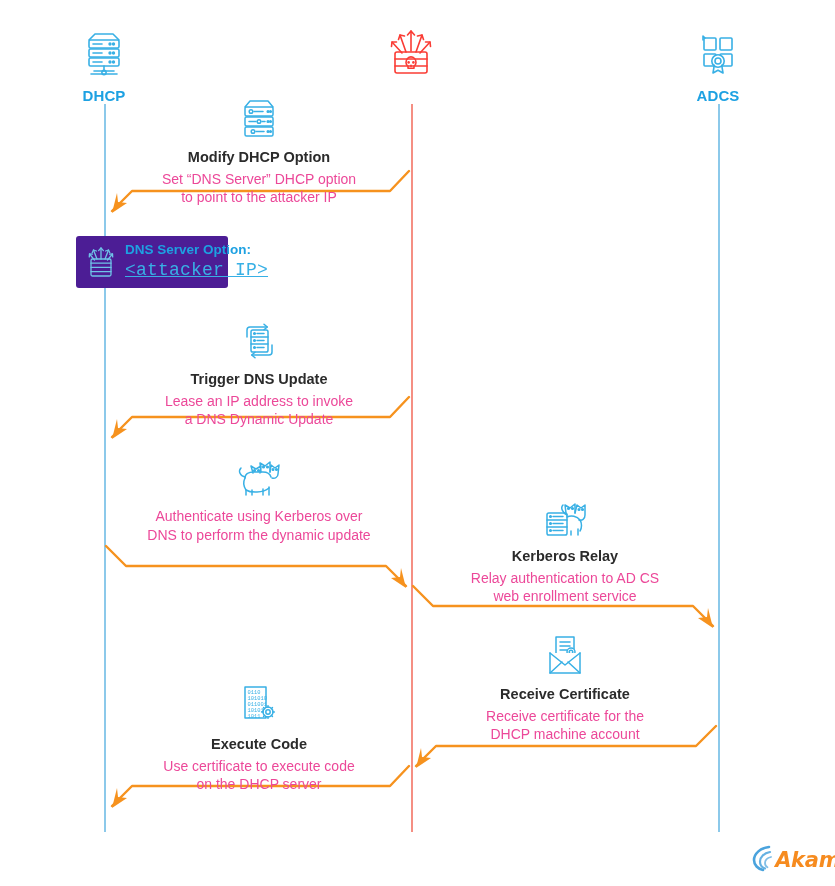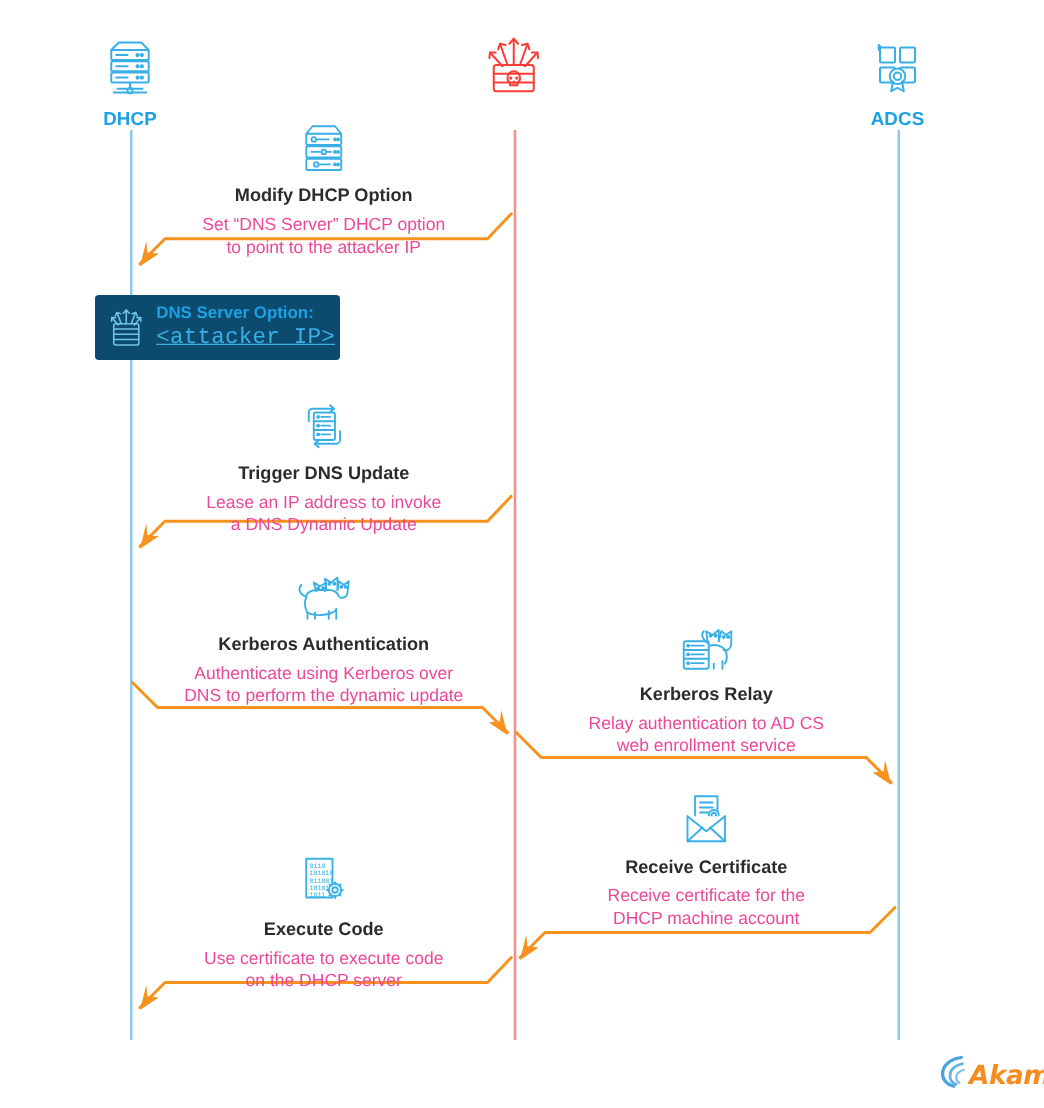--- a/index.html
+++ b/index.html
@@ -87,23 +87,23 @@
   .step.s3 { left: 99px;  top: 455px; }
   .step.s4 { left: 405px; top: 495px; }
   .step.s5 { left: 405px; top: 633px; }
   .step.s6 { left: 99px;  top: 683px; }
 
   
   .note {
     position: absolute;
     left: 76px;
     top: 236px;
-    width: 196px;
+    width: 152px;
     height: 52px;
-    background: #0c4a6e;
+    background: #4c1d95;
     border-radius: 3px;
     display: flex;
     align-items: center;
     padding: 0 10px;
     box-sizing: border-box;
   }
   .note .note-icon {
     flex: 0 0 auto;
     margin-right: 9px;
     display: flex;
@@ -362,21 +362,20 @@
           <path d="M28 16 L27 7 L32 10 L37 6 L37 16"></path>
           <circle cx="30.5" cy="11" r="0.8" fill="#38b0e5"></circle>
           <circle cx="34.5" cy="11" r="0.8" fill="#38b0e5"></circle>
 
           <path d="M37 16 L38 9 L42 12 L46 9 L45 18 C45 21 42 23 39 22"></path>
           <circle cx="40" cy="13.5" r="0.8" fill="#38b0e5"></circle>
           <circle cx="43.5" cy="13.5" r="0.8" fill="#38b0e5"></circle>
         </g>
       </svg>
     </div>
-    <div class="step-title">Kerberos Authentication</div>
     <div class="step-desc">Authenticate using Kerberos over</div>
     <div class="step-desc">DNS to perform the dynamic update</div>
   </div>
 
   <div class="step s4">
     <div class="step-icon">
       <svg width="56" height="46" viewBox="0 0 56 46">
         <g fill="none" stroke="#38b0e5" stroke-width="1.5" stroke-linecap="round" stroke-linejoin="round">
 
           <rect x="10" y="18" width="20" height="22" rx="1.8"></rect>

